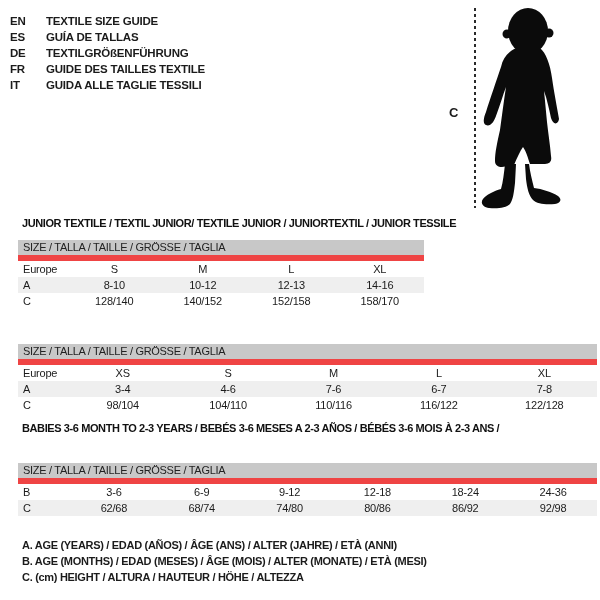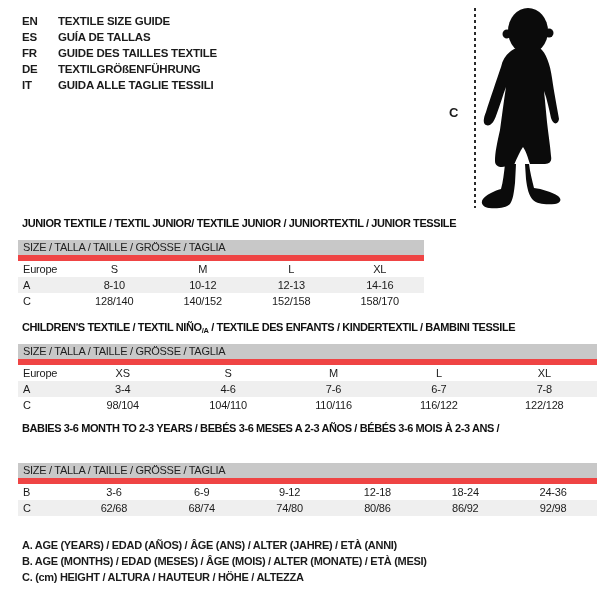--- a/index.html
+++ b/index.html
@@ -1,21 +1,21 @@
 <!DOCTYPE html>
 <html><head>
 <meta charset="utf-8">
 <style>
   html,body { margin:0; padding:0; background:#ffffff; }
   .page {
     position:relative; width:600px; height:600px; background:#ffffff;
     font-family:"Liberation Sans", sans-serif; color:#1b1b1b; overflow:hidden;
   }
   
-  .langs { position:absolute; left:22px; top:13px; }
+  .langs { position:absolute; left:10px; top:13px; }
   .lang-row { display:flex; height:16px; line-height:16px; }
   .lang-code { width:36px; font-weight:bold; font-size:11.5px; letter-spacing:-0.2px; }
   .lang-label { font-weight:bold; font-size:11.5px; letter-spacing:-0.2px; white-space:nowrap;text-align:right; }
 
   
   .figure { position:absolute; left:440px; top:0; width:160px; height:220px; }
   .dash-line {
     position:absolute; left:34px; top:8px; width:2px; height:200px;
     background:repeating-linear-gradient(to bottom, #2a2a2a 0 3px, transparent 3px 6px);
   }
@@ -65,26 +65,26 @@
   <div class="langs">
     <div class="lang-row">
       <span class="lang-code">EN</span>
       <span class="lang-label">TEXTILE SIZE GUIDE</span>
     </div>
     <div class="lang-row">
       <span class="lang-code">ES</span>
       <span class="lang-label">GUÍA DE TALLAS</span>
     </div>
     <div class="lang-row">
+      <span class="lang-code">DE</span>
+      <span class="lang-label">TEXTILGRÖßENFÜHRUNG</span>
+    </div>
+    <div class="lang-row">
       <span class="lang-code">FR</span>
       <span class="lang-label">GUIDE DES TAILLES TEXTILE</span>
-    </div>
-    <div class="lang-row">
-      <span class="lang-code">DE</span>
-      <span class="lang-label">TEXTILGRÖßENFÜHRUNG</span>
     </div>
     <div class="lang-row">
       <span class="lang-code">IT</span>
       <span class="lang-label">GUIDA ALLE TAGLIE TESSILI</span>
     </div>
   </div>
 
   <div class="figure">
     <div class="dash-line"></div>
     <span class="figure-label">C</span>
@@ -152,23 +152,20 @@
     </div>
     <div class="trow cols-j">
       <span>C</span>
       <span>128/140</span>
       <span>140/152</span>
       <span>152/158</span>
       <span>158/170</span>
     </div>
   </div>
 
-  <div class="section-title" id="title-children">
-    <span>CHILDREN'S TEXTILE / TEXTIL NIÑO</span><sub>/A</sub><span> / TEXTILE DES ENFANTS / KINDERTEXTIL / BAMBINI TESSILE</span>
-  </div>
   <div class="size-table" id="table-children">
     <div class="thead">SIZE / TALLA / TAILLE / GRÖSSE / TAGLIA</div>
     <div class="trow cols-c">
       <span>Europe</span>
       <span>XS</span>
       <span>S</span>
       <span>M</span>
       <span>L</span>
       <span>XL</span>
     </div>

